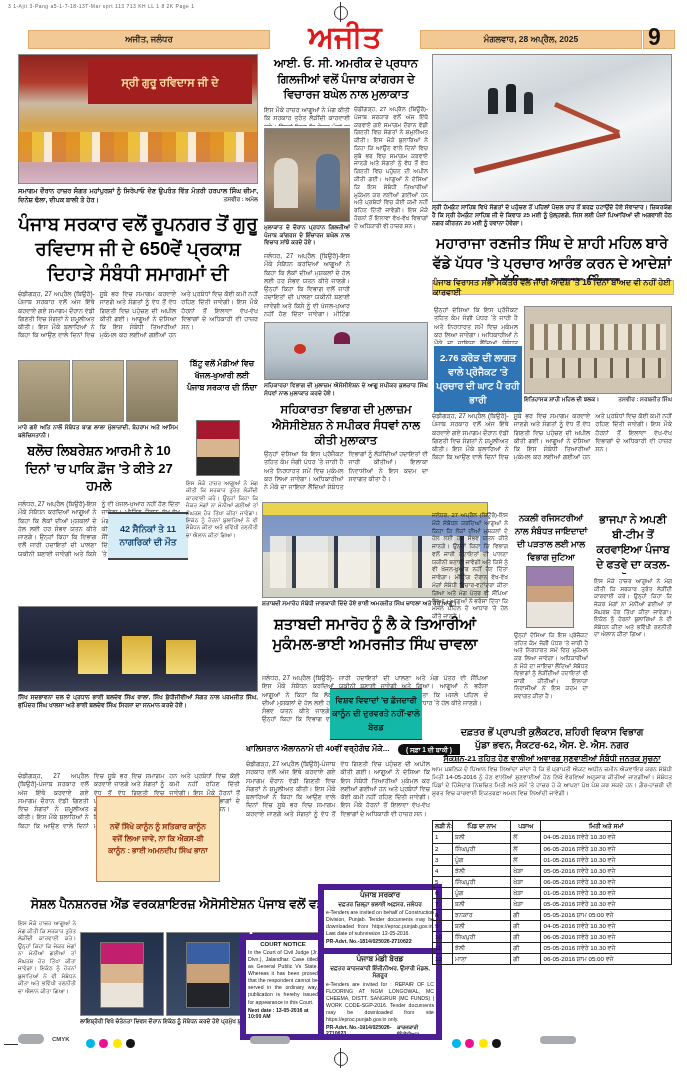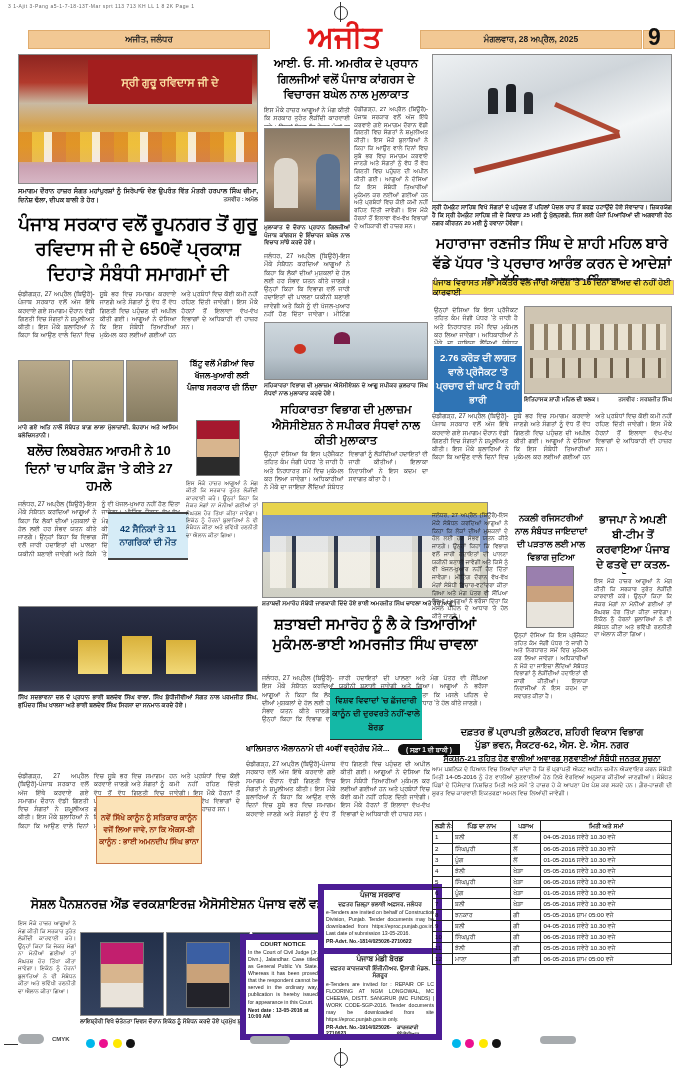--- a/index.html
+++ b/index.html
@@ -16,21 +16,21 @@
   .cols2{column-count:2;column-gap:5px;}
   .cols3{column-count:3;column-gap:5px;}
   .caption{font-size:6.6px;font-weight:bold;line-height:1.3;color:#101010;text-align:justify;overflow:hidden;}
   .credit{font-size:5.8px;font-weight:bold;color:#333;text-align:right;}
   .photo{box-shadow:0 0 0 1px #8a8a8a inset;overflow:hidden;}
   .bluebox{background:#2f74b5;color:#fff;font-weight:bold;font-size:9.5px;text-align:center;
            line-height:1.45;display:flex;align-items:center;justify-content:center;padding:2px;}
   .hibox{background:#d6ecf7;color:#0d3f6e;font-weight:bold;font-size:9px;text-align:center;
          border-top:2px solid #444;border-bottom:2px solid #444;display:flex;align-items:center;justify-content:center;line-height:1.5;}
   .orangebox{background:#fbe3b8;border:1px solid #c97a4a;color:#8b2500;font-weight:bold;font-size:7.6px;
-             text-align:center;display:flex;align-items:center;justify-content:center;line-height:1.55;padding:2px;}
+             text-align:center;display:flex;align-items:center;justify-content:center;line-height:1.55;padding:11px;}
   .yellowstrip{background:#f8e14b;border:1px solid #caa;color:#111;font-weight:bold;font-size:8.2px;
                display:flex;align-items:center;justify-content:center;}
   .subheadbox{border-top:1.5px solid #333;border-bottom:1.5px solid #333;font-weight:bold;font-size:8.2px;
               text-align:center;display:flex;align-items:center;justify-content:center;line-height:1.6;background:#14b8a6;}
   .blacktab{background:#111;color:#fff;font-size:6.5px;font-weight:bold;border-radius:8px 0 0 8px;
             display:flex;align-items:center;justify-content:center;}
   .noticebox{border:6px solid #4c1d95;overflow:hidden;background:#fff;}
   .n-title{font-weight:bold;text-align:center;font-size:7.5px;line-height:1.4;}
   .n-sub{font-weight:bold;text-align:center;font-size:5.8px;line-height:1.3;}
   .n-body{font-size:5.2px;line-height:1.35;text-align:justify;color:#222;padding:1px 2px;}

